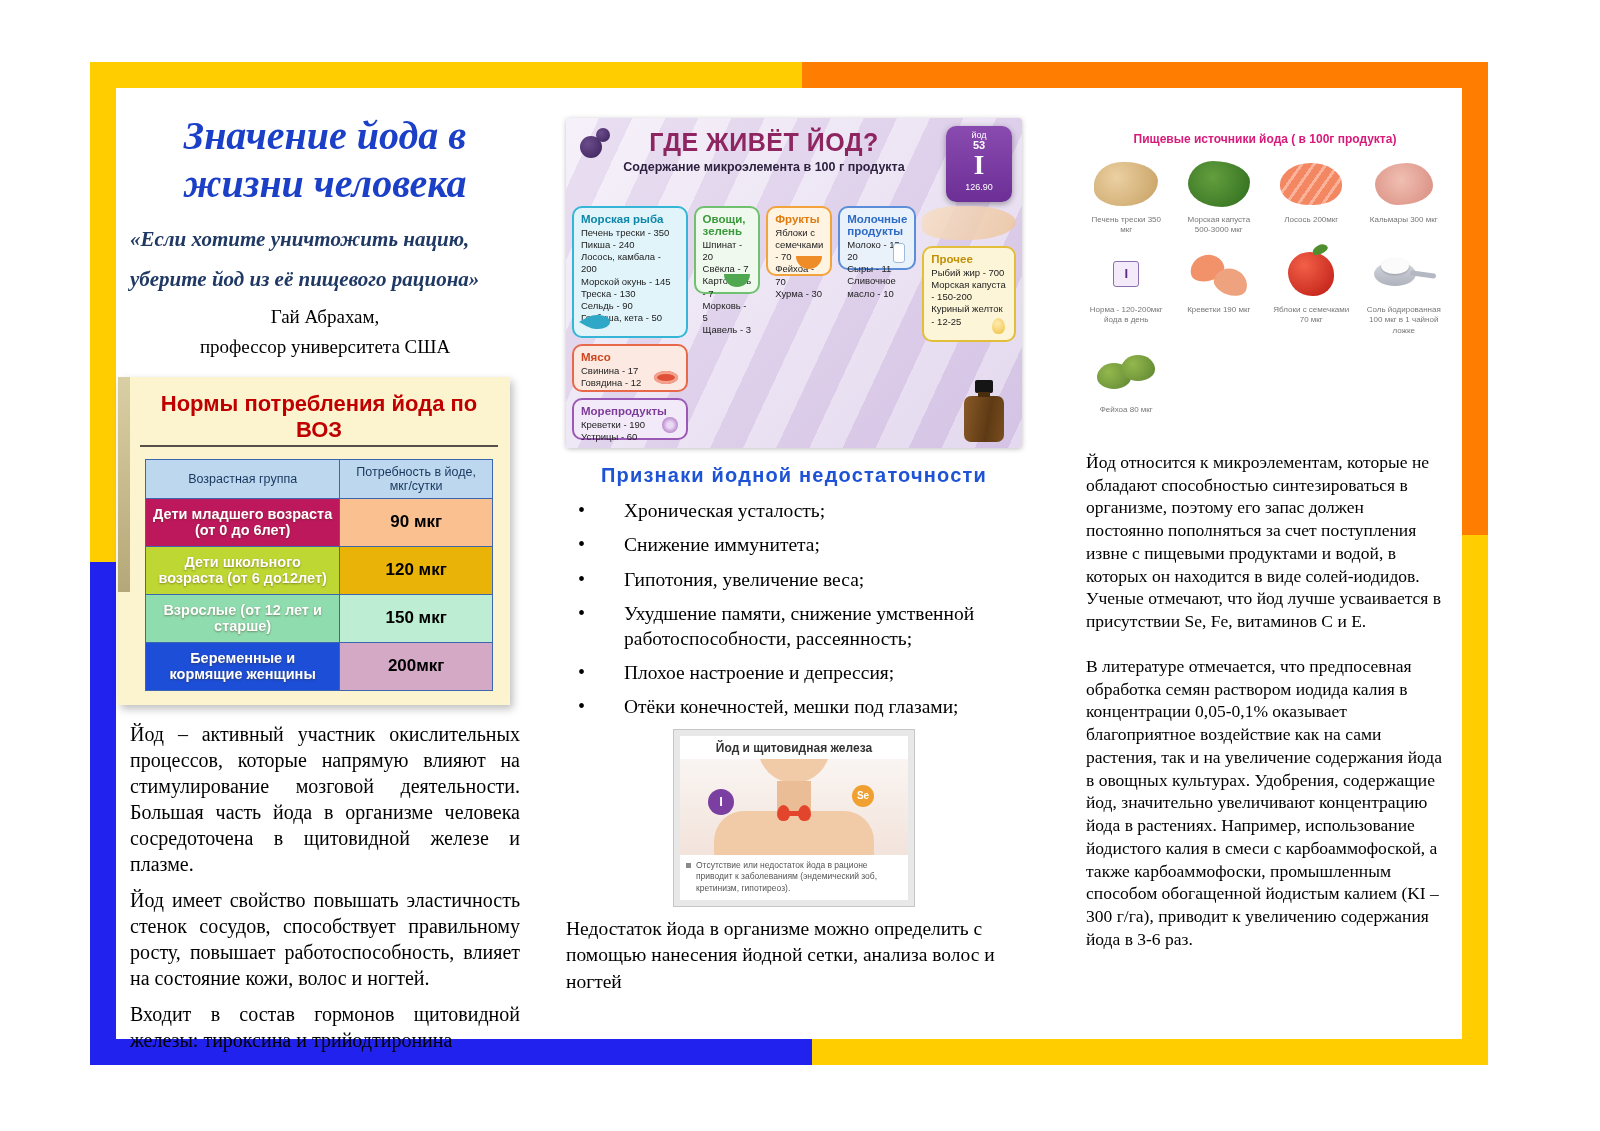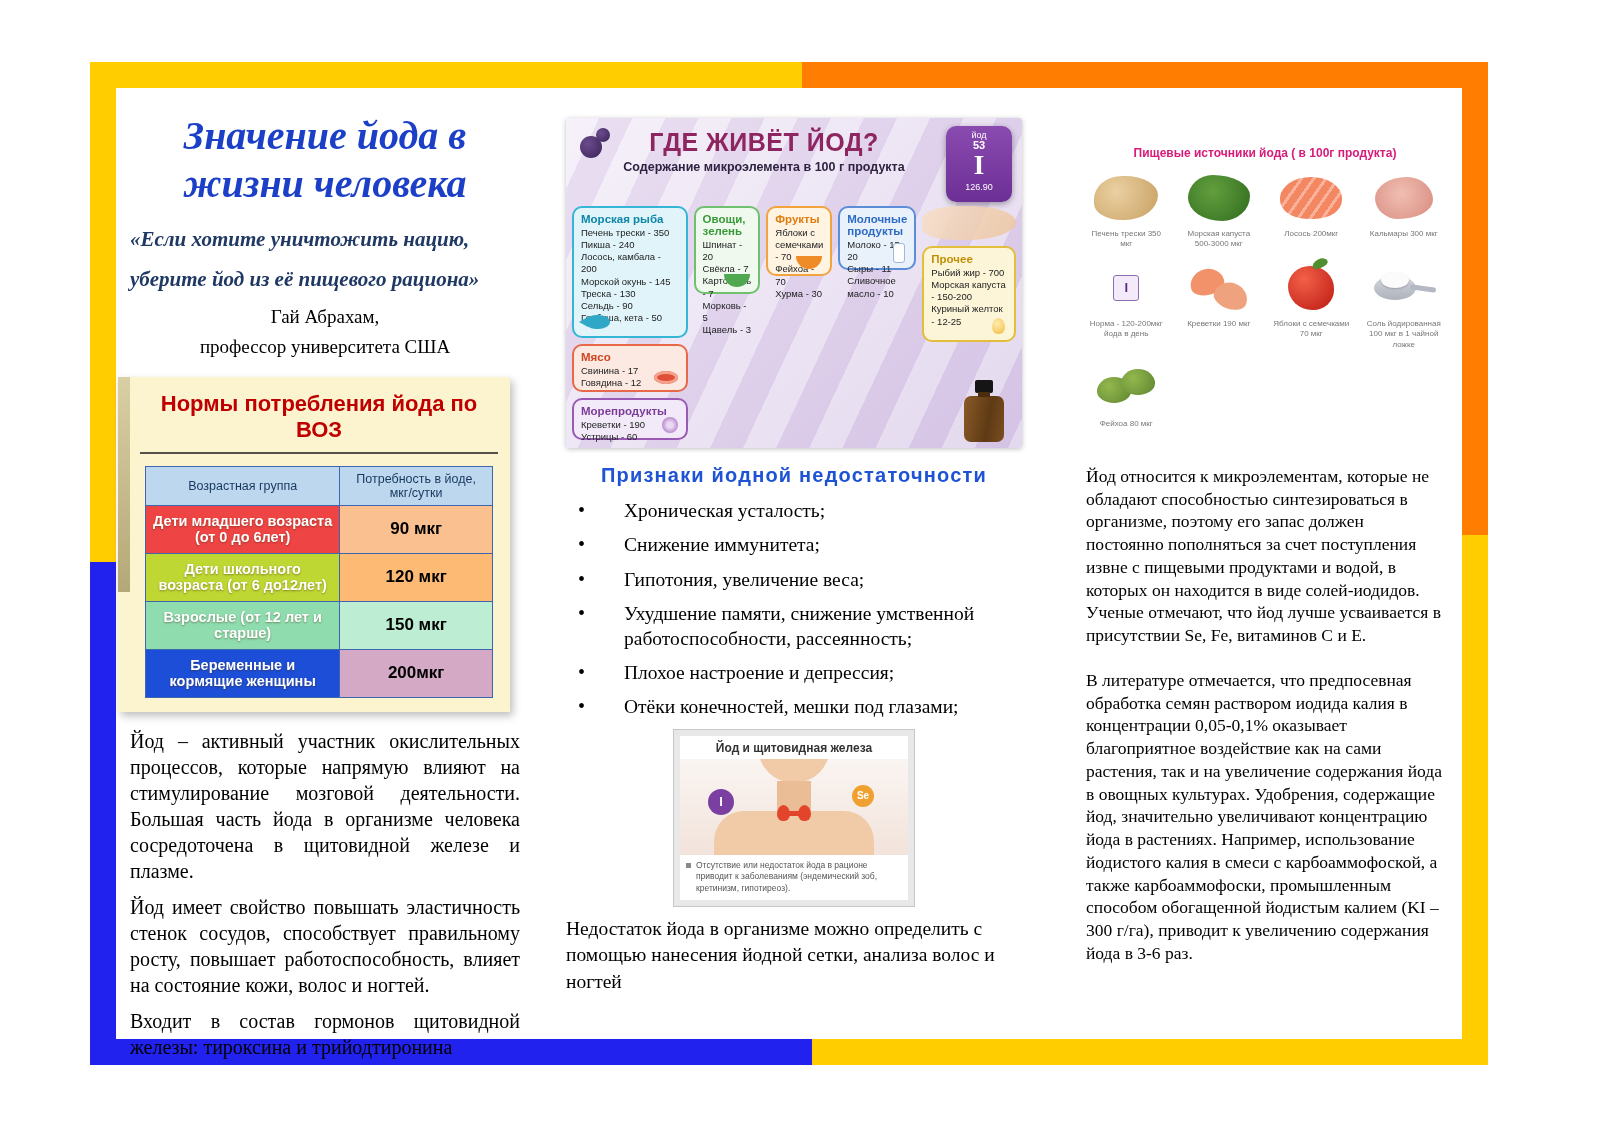--- a/index.html
+++ b/index.html
@@ -17,28 +17,28 @@
 .f-bot-l{left:90px;top:1039px;width:722px;height:26px;background:#2222EE}
 .f-bot-r{left:812px;top:1039px;width:676px;height:26px;background:#FFCD00}
 
 
 .col1{position:absolute;left:130px;top:112px;width:390px}
 .main-title{color:#1C3FC8;font-style:italic;font-weight:700;font-size:40px;line-height:1.2;text-align:center}
 .quote{margin-top:12px;color:#1F3864;font-style:italic;font-weight:700;font-size:21px;line-height:1.9}
 .quote-attrib{margin-top:2px;text-align:center;font-size:19px;line-height:1.6}
 .who-panel{position:relative;margin:14px 0 0 -12px;width:392px;background:#FBF4CF;box-shadow:3px 4px 8px rgba(0,0,0,.25);padding:14px 10px 14px 20px}
 .who-stripe{position:absolute;left:0;top:0;width:12px;height:215px;background:linear-gradient(#D9CFA4,#B5A878)}
-.who-title{color:#C00000;font-family:"Liberation Sans",sans-serif;font-weight:700;font-size:22px;text-align:center;padding-bottom:9px;border-bottom:2px solid #55514A;margin:0 2px}
+.who-title{color:#C00000;font-family:"Liberation Sans",sans-serif;font-weight:700;font-size:22px;text-align:center;padding-bottom:2px;border-bottom:2px solid #55514A;margin:0 2px}
 table.who{border-collapse:collapse;margin:12px auto 0;width:348px;font-family:"Liberation Sans",sans-serif}
 .who th{background:#BDD7EE;border:1px solid #3C66B0;font-weight:400;font-size:12.5px;color:#17375E;padding:5px 4px}
 .who td{border:1px solid #3C66B0;text-align:center;padding:2px 6px;height:48px}
 td.grp{width:56%;color:#fff;font-size:14.5px;font-weight:700;text-shadow:0 1px 2px rgba(60,40,0,.45)}
 td.val{font-size:17px;font-weight:700}
-.r0 .grp{background:#ef4444}.r0 .val{background:#FAC090}
-.r1 .grp{background:#BFD733}.r1 .val{background:#fdba74}
+.r0 .grp{background:#be185d}.r0 .val{background:#FAC090}
+.r1 .grp{background:#BFD733}.r1 .val{background:#eab308}
 .r2 .grp{background:#8FDCAF}.r2 .val{background:#BDEDD2}
 .r3 .grp{background:#1d4ed8}.r3 .val{background:#D4A9C6}
 .left-paras{margin-top:16px}
 .left-paras p{font-size:20px;line-height:1.3;text-align:justify;margin-top:10px}
 .left-paras p:first-child{margin-top:8px}
 
 
 .col2{position:absolute;left:566px;top:118px;width:456px}
 .info-card{position:relative;height:330px;border-radius:3px;overflow:hidden;font-family:"Liberation Sans",sans-serif;box-shadow:0 1px 5px rgba(0,0,0,.25);
  background:repeating-linear-gradient(115deg,rgba(255,255,255,.22) 0 30px,rgba(123,63,165,.08) 30px 60px),linear-gradient(135deg,#F3EDF8,#DCCEEA)}
@@ -96,21 +96,21 @@
 .thy::before{left:0}.thy::after{right:0}
 .thy i{position:absolute;left:11px;top:6px;width:12px;height:5px;background:#E2452B}
 .badge{position:absolute;border-radius:50%;color:#fff;display:flex;align-items:center;justify-content:center;font-family:"Liberation Sans",sans-serif;font-weight:700}
 .badge-i{left:28px;top:30px;width:26px;height:26px;background:#7A3FA0;font-size:13px}
 .badge-se{right:34px;top:26px;width:22px;height:22px;background:#F0A030;font-size:10px}
 .tc-caption{position:relative;font-family:"Liberation Sans",sans-serif;font-size:8.5px;line-height:1.35;color:#555;padding:5px 8px 6px 16px}
 .tc-caption::before{content:"";position:absolute;left:6px;top:8px;width:5px;height:5px;background:#8A8A8A}
 .mid-footer{margin-top:10px;font-size:19.5px;line-height:1.35}
 
 
-.col3{position:absolute;left:1086px;top:146px;width:358px}
+.col3{position:absolute;left:1086px;top:132px;width:358px}
 .sources-title{text-align:center;color:#D81B7A;font-family:"Liberation Sans",sans-serif;font-weight:700;font-size:12px}
 .sources-grid{margin-top:10px;display:grid;grid-template-columns:1fr 1fr 1fr 1fr;gap:10px 12px}
 .src{text-align:center}
 .pic{height:56px;display:flex;align-items:center;justify-content:center}
 .lbl{font-family:"Liberation Sans",sans-serif;font-size:8px;line-height:1.3;color:#777;margin-top:3px;min-height:16px}
 .sh-codliver{width:64px;height:44px;background:radial-gradient(circle at 35% 35%,#EBD0A2,#C69F60);border-radius:46% 54% 55% 45%/55% 45% 60% 40%}
 .sh-seaweed{width:62px;height:46px;background:radial-gradient(circle at 40% 35%,#639F3E,#2E6B1D);border-radius:40% 60% 45% 55%/50% 45% 55% 50%}
 .sh-salmon{width:62px;height:42px;border-radius:50% 50% 45% 45%;background:repeating-linear-gradient(125deg,#F28762 0 7px,#FBB29A 7px 10px)}
 .sh-squid{width:58px;height:42px;background:radial-gradient(circle at 45% 40%,#F0BFB2,#D88A7E);border-radius:55% 45% 60% 40%/50% 55% 45% 50%}
 .norm-square{width:26px;height:26px;border:1px solid #8E6FAE;background:#F3EBFA;color:#5A2D82;font-family:"Liberation Sans",sans-serif;font-weight:700;font-size:13px;display:flex;align-items:center;justify-content:center;border-radius:3px}

